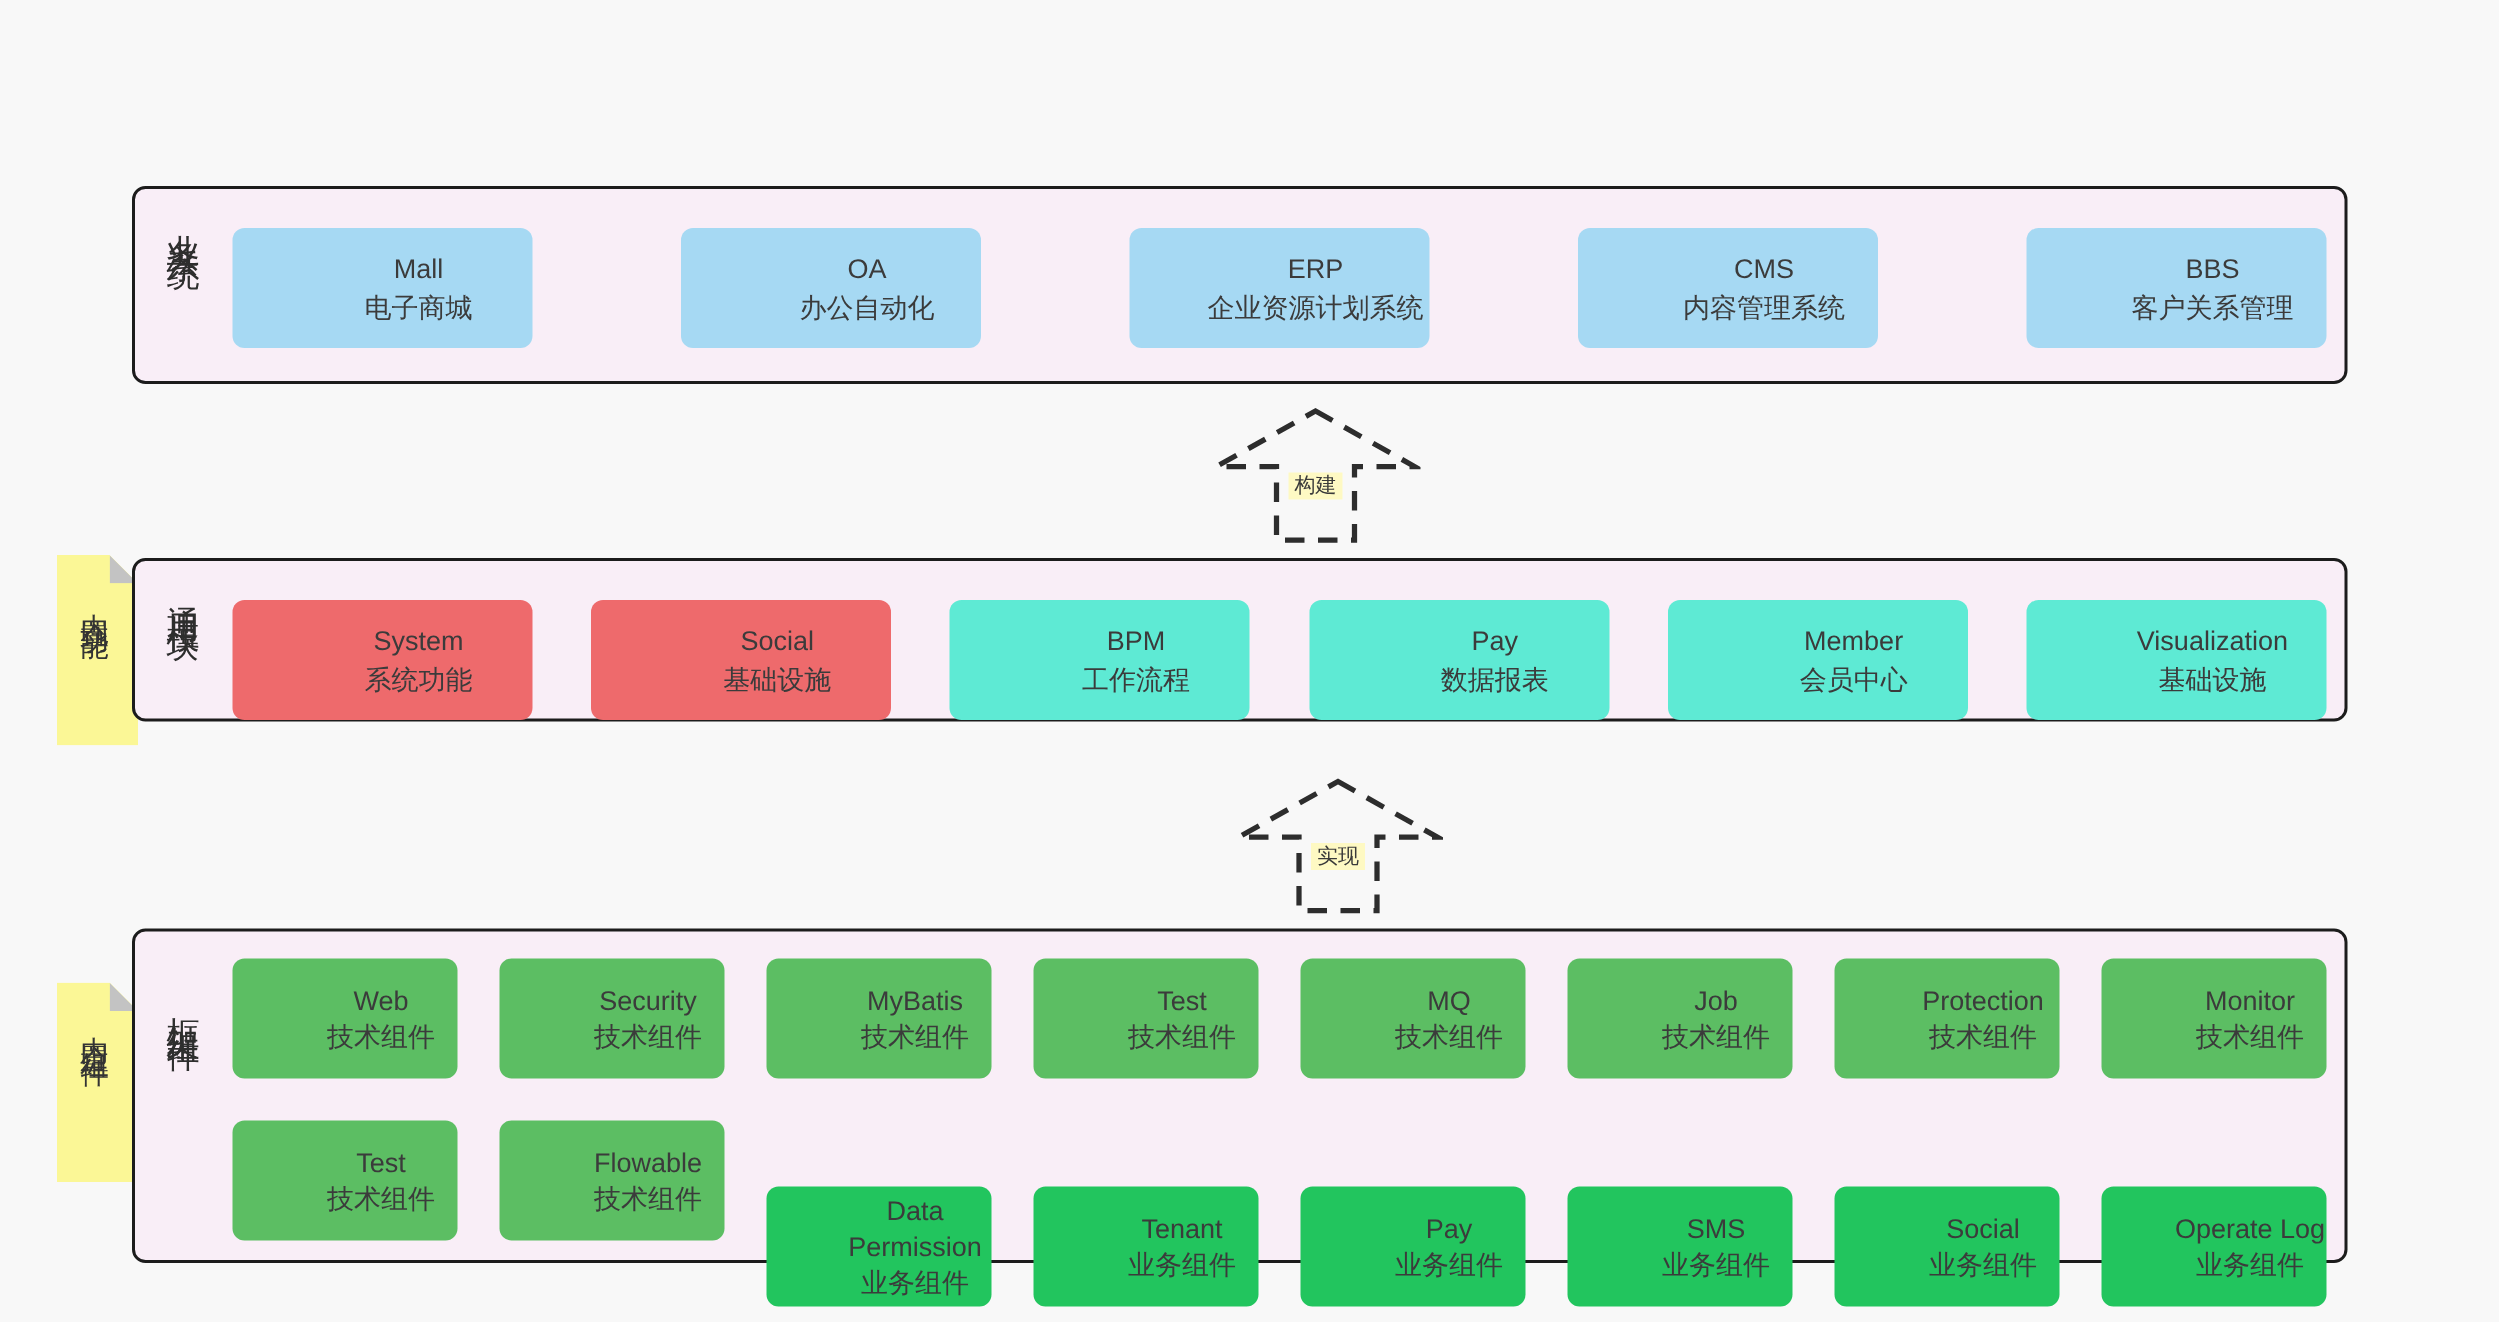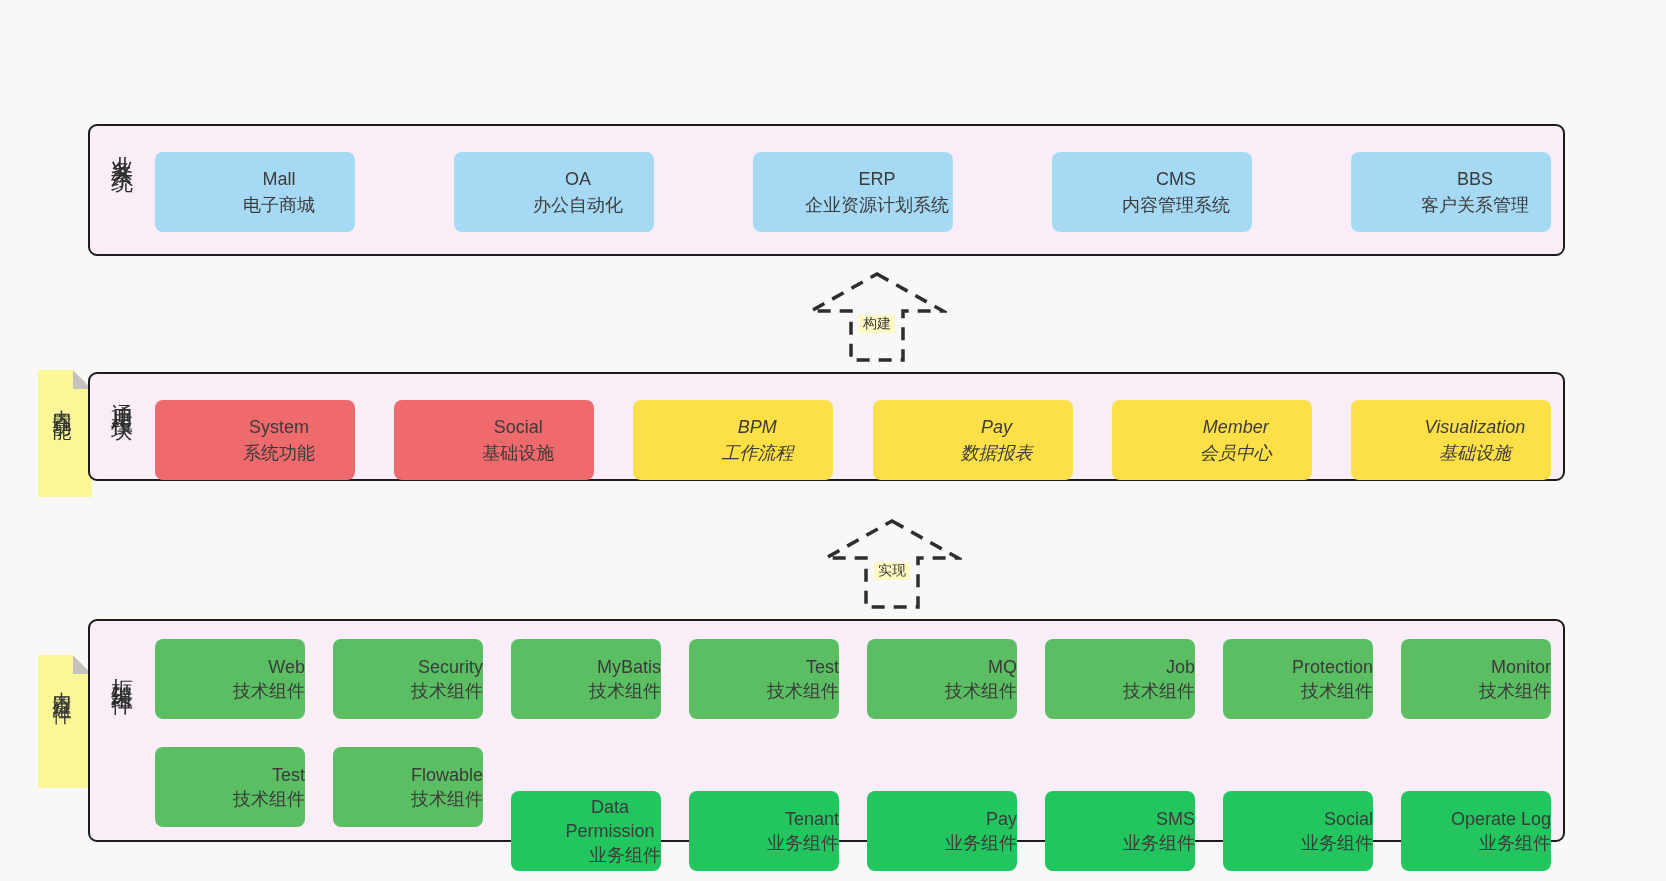--- a/index.html
+++ b/index.html
@@ -60,24 +60,24 @@
     display:flex;
     flex-direction:column;
     align-items:center;
     justify-content:center;
     text-align:center;
     font-size:18px;
     line-height:26px;
     padding-left:48px;
   }
   .w200 { width:200px; }
-  .w150 { width:150px; line-height:24px;align-items:flex-end; }
+  .w150 { width:150px; line-height:24px; }
   .blue   { background:#a6d9f3; }
   .red    { background:#ee6a6c; }
-  .pink   { background:#fde047;font-style:italic; }
+  .pink   { background:#5eead4; }
   .gdark  { background:#5cbe63; }
   .glight { background:#22c55e;margin-top:44px; }
 
   
   .sticky {
     position:absolute;
     left:38px;
     width:54px;
     background:#fbf796;
     z-index:1;

